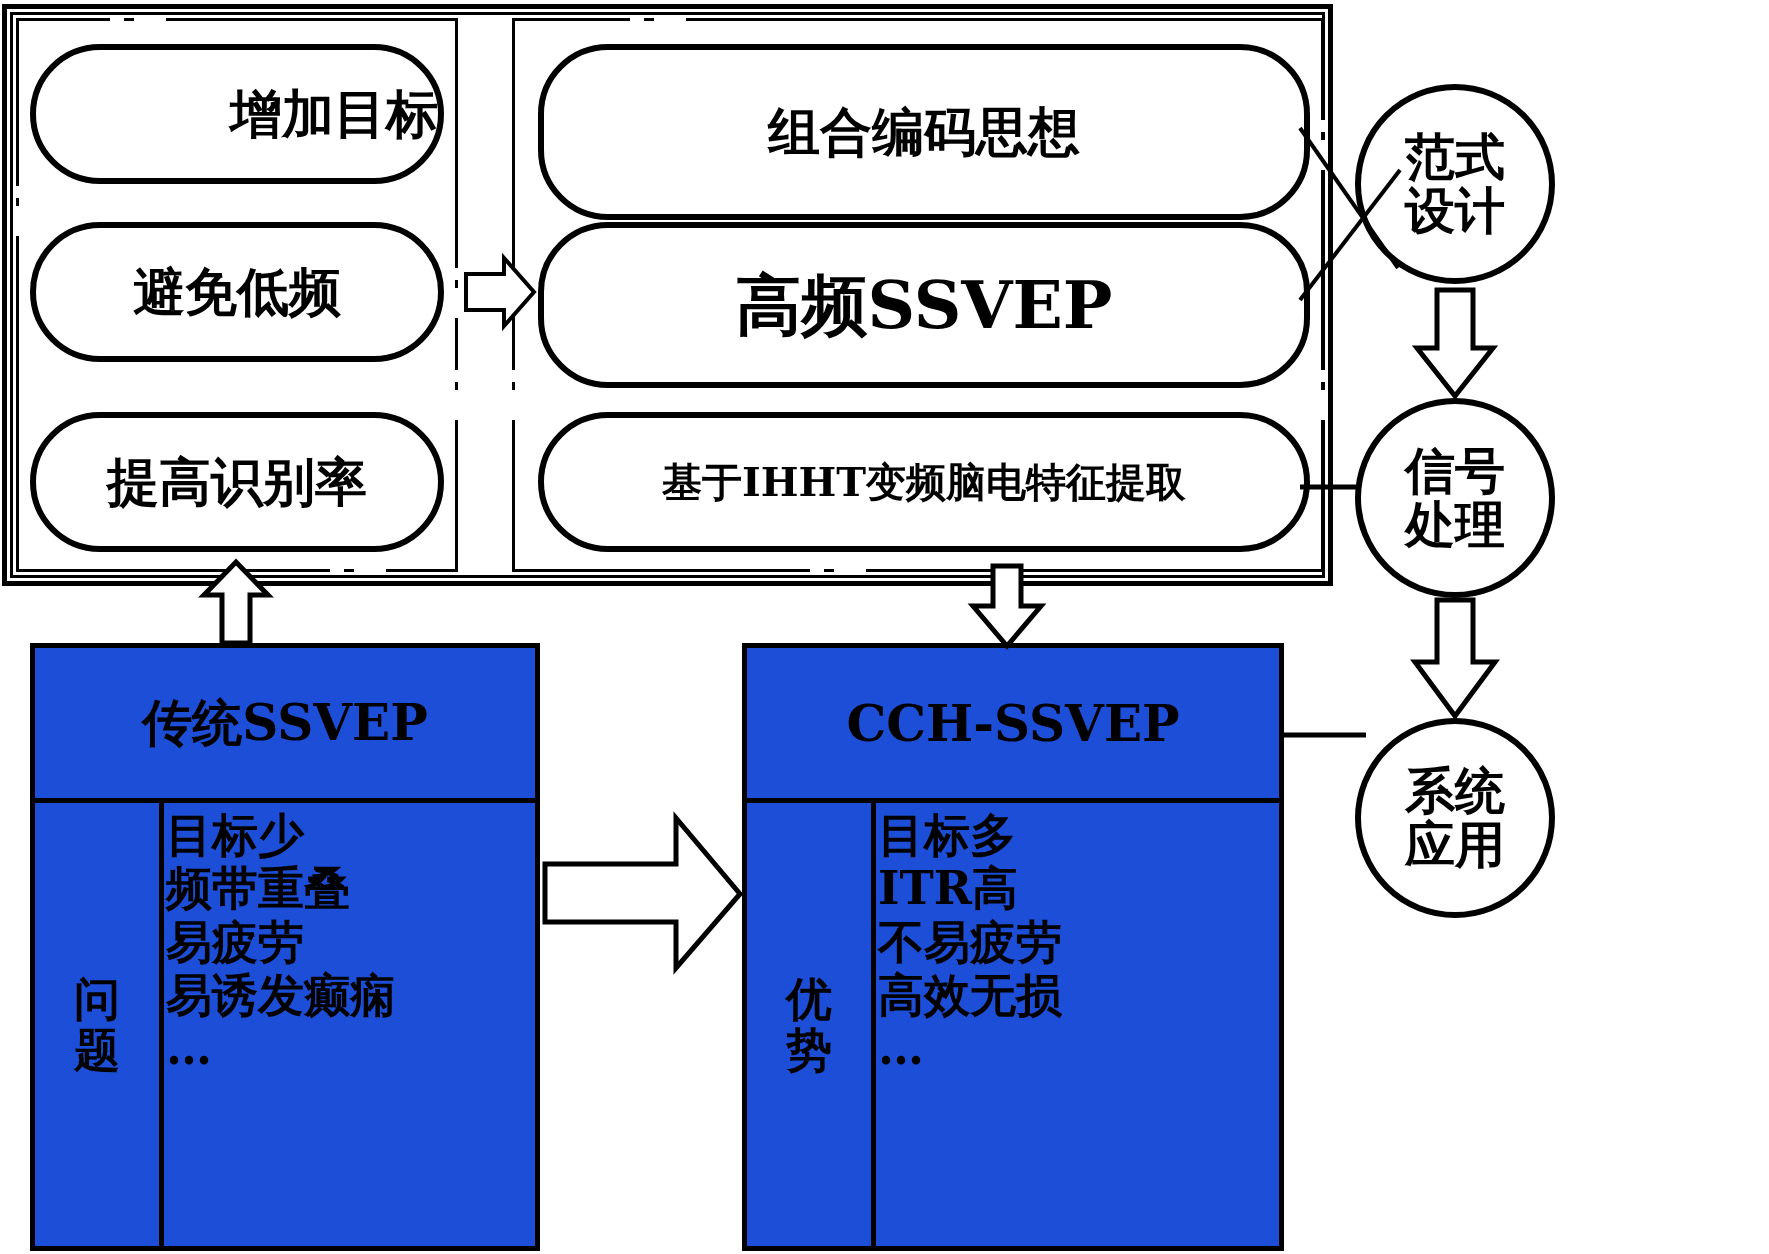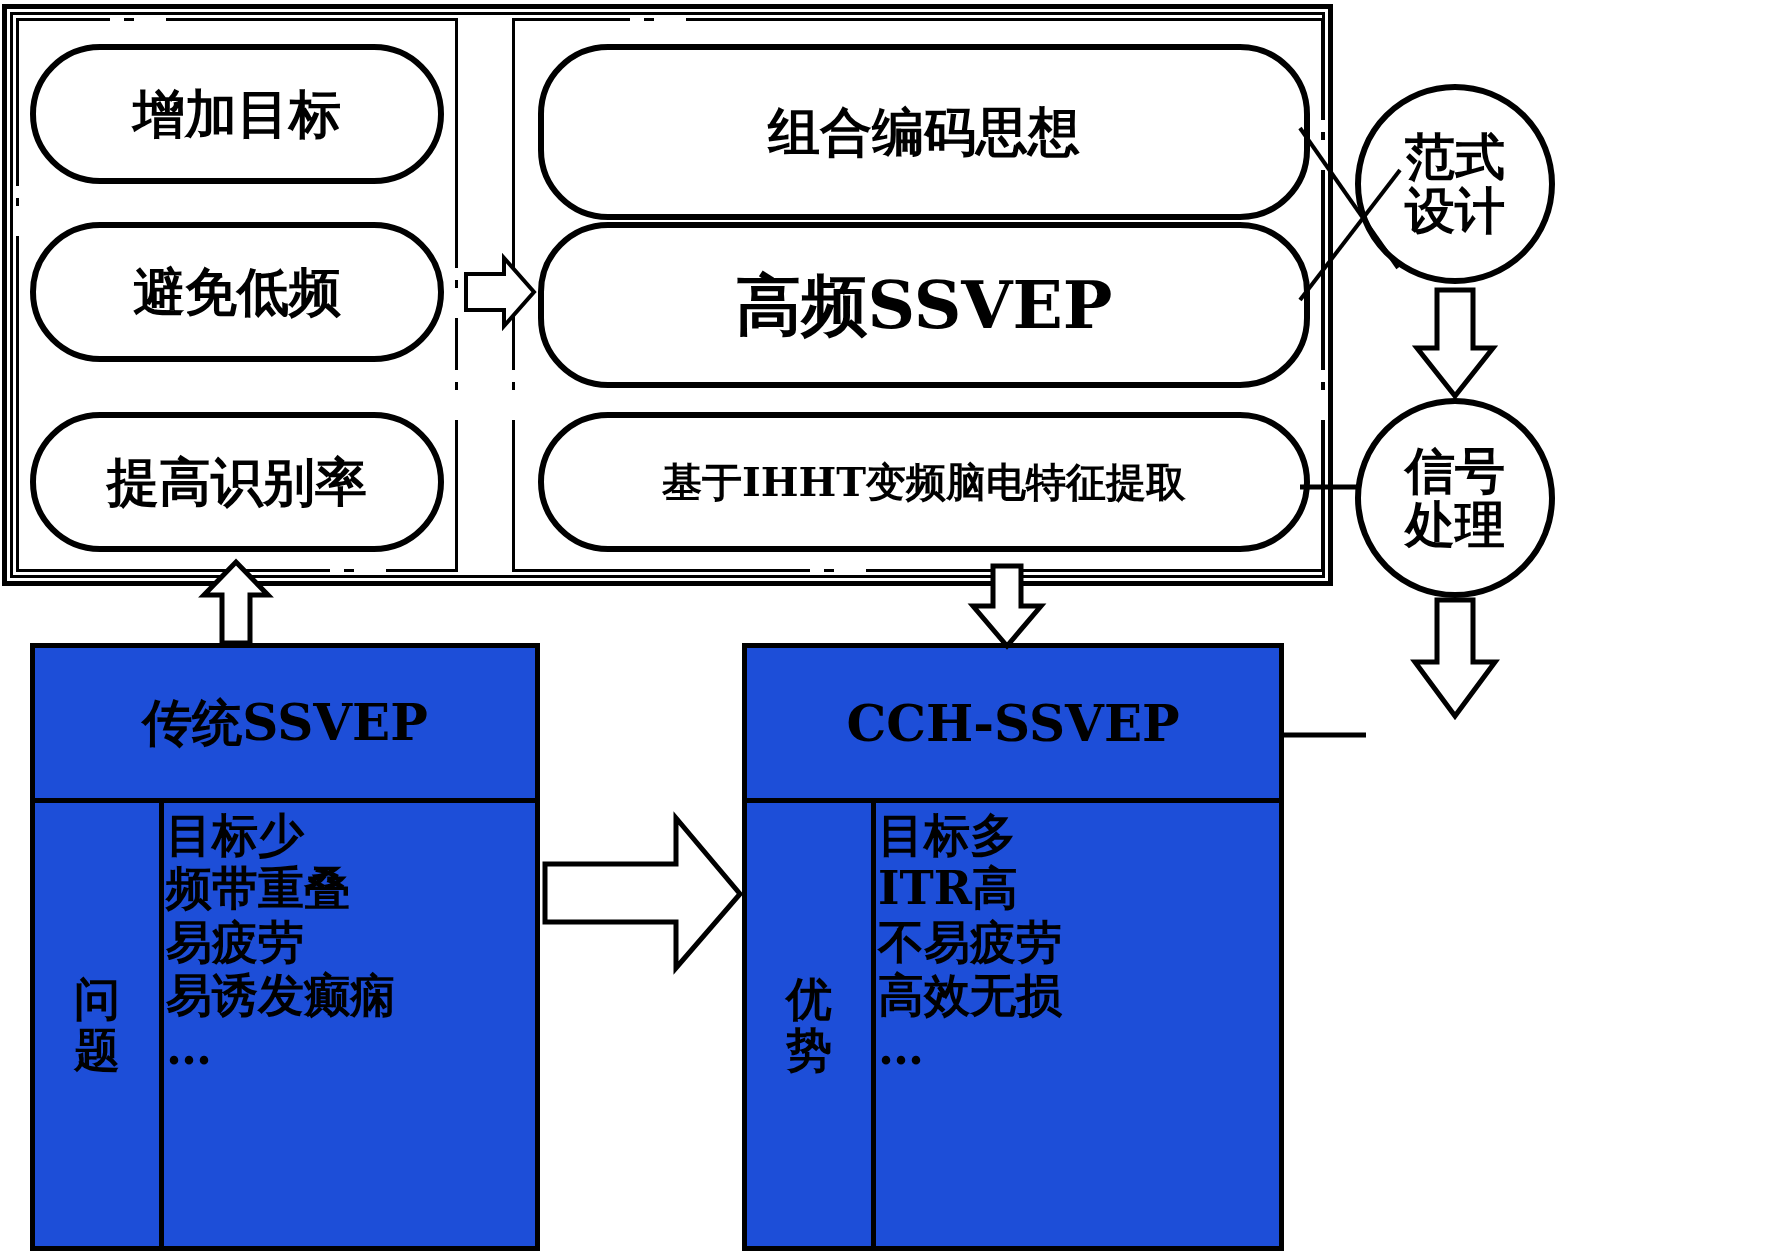--- a/index.html
+++ b/index.html
@@ -38,21 +38,21 @@
   .stadium{
     border:6px solid #000;
     background:#fff;
     display:flex;align-items:center;justify-content:center;
     text-align:center;
     font-family:"DejaVu Serif","Liberation Serif",serif;
     font-weight:700;
     color:#000;
     line-height:1;
   }
-  .sL1{left:30px;top:44px;width:414px;height:140px;border-radius:70px;font-size:52px;}
+  .sL1{left:30px;top:44px;width:414px;height:140px;border-radius:70px;font-size:52px;justify-content:flex-end;}
   .sL2{left:30px;top:222px;width:414px;height:140px;border-radius:70px;font-size:52px;}
   .sL3{left:30px;top:412px;width:414px;height:140px;border-radius:70px;font-size:52px;}
 
   .sR1{left:538px;top:44px;width:772px;height:176px;border-radius:70px;font-size:52px;}
   .sR2{left:538px;top:222px;width:772px;height:166px;border-radius:70px;font-size:66px;}
   .sR3{left:538px;top:412px;width:772px;height:140px;border-radius:70px;font-size:40px;}
 
   
   .circle{
     border:6px solid #000;border-radius:50%;
@@ -155,20 +155,26 @@
       <span>范式</span><br>
       <span>设计</span>
     </span>
   </div>
   <div class="abs circle c2">
     <span>
       <span>信号</span><br>
       <span>处理</span>
     </span>
   </div>
+  <div class="abs circle c3">
+    <span>
+      <span>系统</span><br>
+      <span>应用</span>
+    </span>
+  </div>
 
   <div class="abs tbl tblA">
     <div class="tbl-head">传统SSVEP</div>
     <div class="tbl-body">
       <div class="tbl-label">
         <span>
           <span>问</span><br>
           <span>题</span>
         </span>
       </div>

